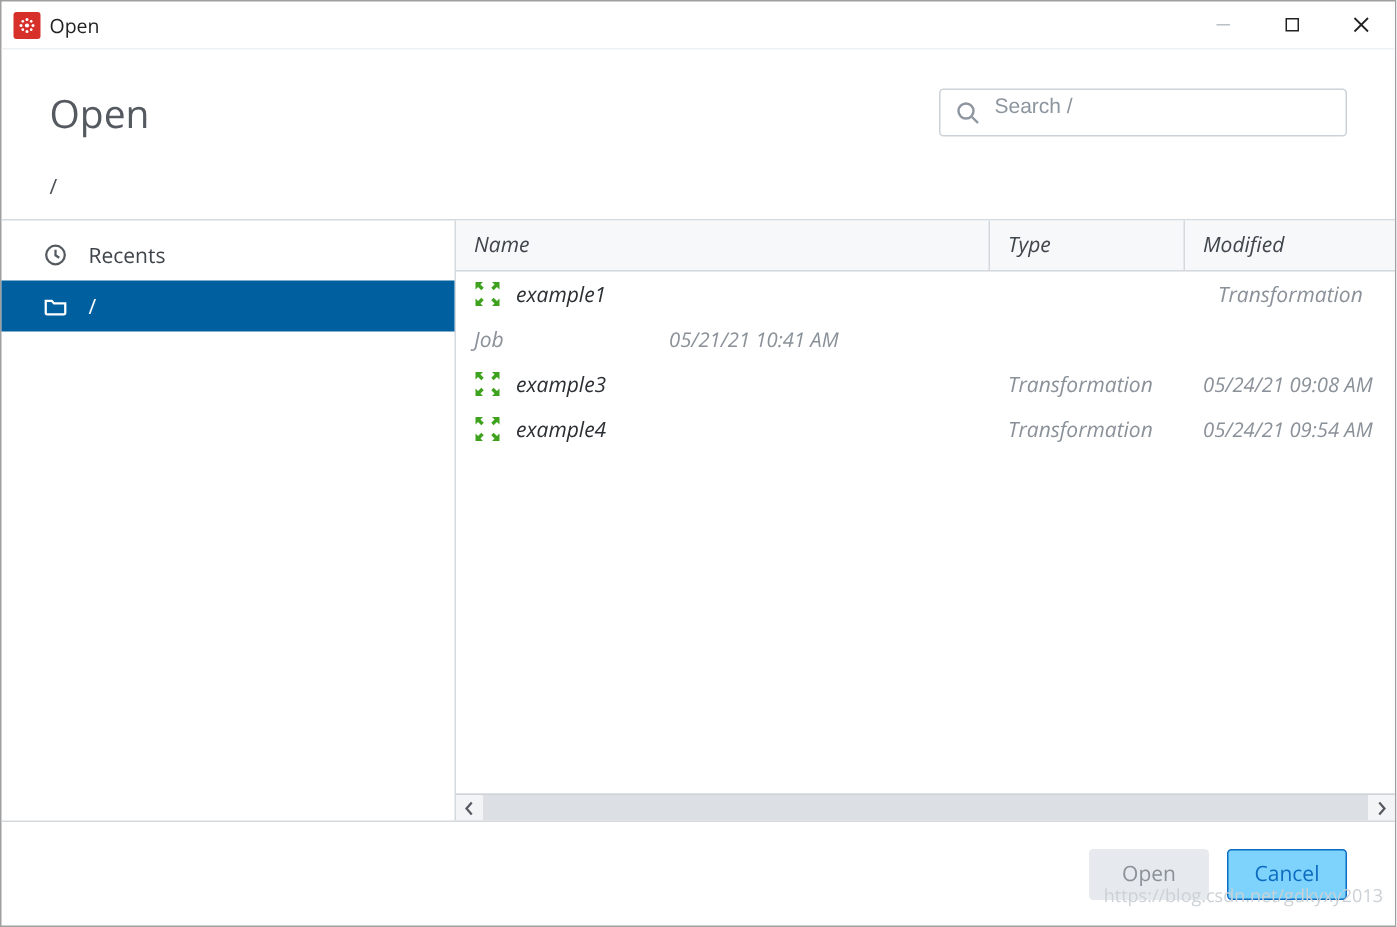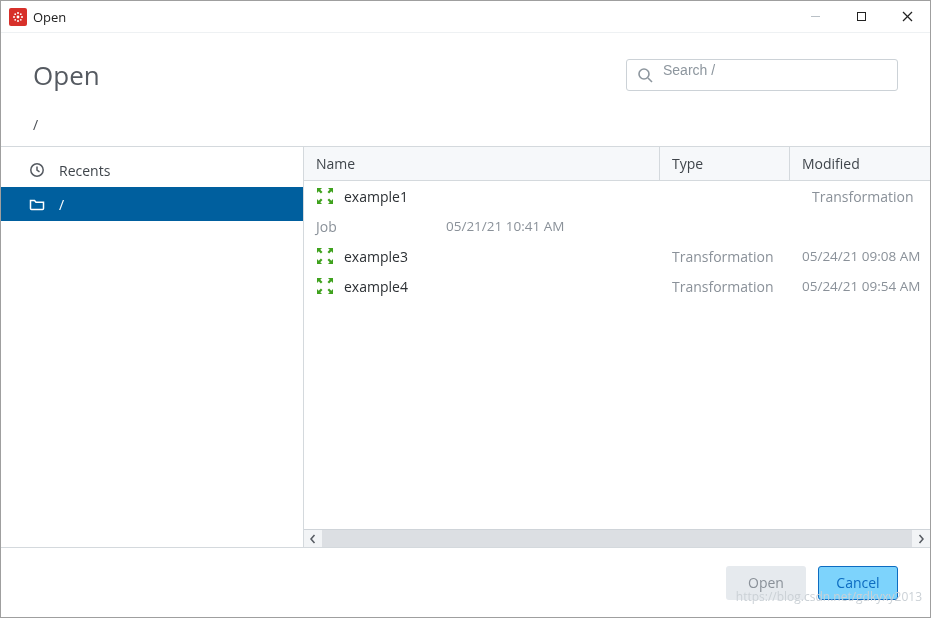--- a/index.html
+++ b/index.html
@@ -89,21 +89,21 @@
   }
   .side-item.selected {
     background: #005f9e; color: #fff;
   }
   .side-item svg { width: 16px; height: 16px; }
   .side-item .icon { color: #555a61; display:inline-flex; }
   .side-item.selected .icon { color: #fff; }
 
   
   .filepanel {
-    flex: 1; display: flex; flex-direction: column; min-width: 0;
+    flex: 1; display: flex; flex-direction: column; min-width: 0; font-style: italic;
   }
   .col-header {
     height: 34px; display: flex; align-items: center;
     background: #f6f8fa; border-bottom: 1px solid #d4d9dd;
     font-size: 14px; color: #3f454b;
   }
   .col-name  { flex: 1; padding-left: 12px; border-right: 1px solid #d4d9dd; height:100%; display:flex; align-items:center; }
   .col-type  { width: 130px; padding-left: 12px; border-right: 1px solid #d4d9dd; height:100%; display:flex; align-items:center; }
   .col-mod   { width: 140px; padding-left: 12px; height:100%; display:flex; align-items:center; }
 

